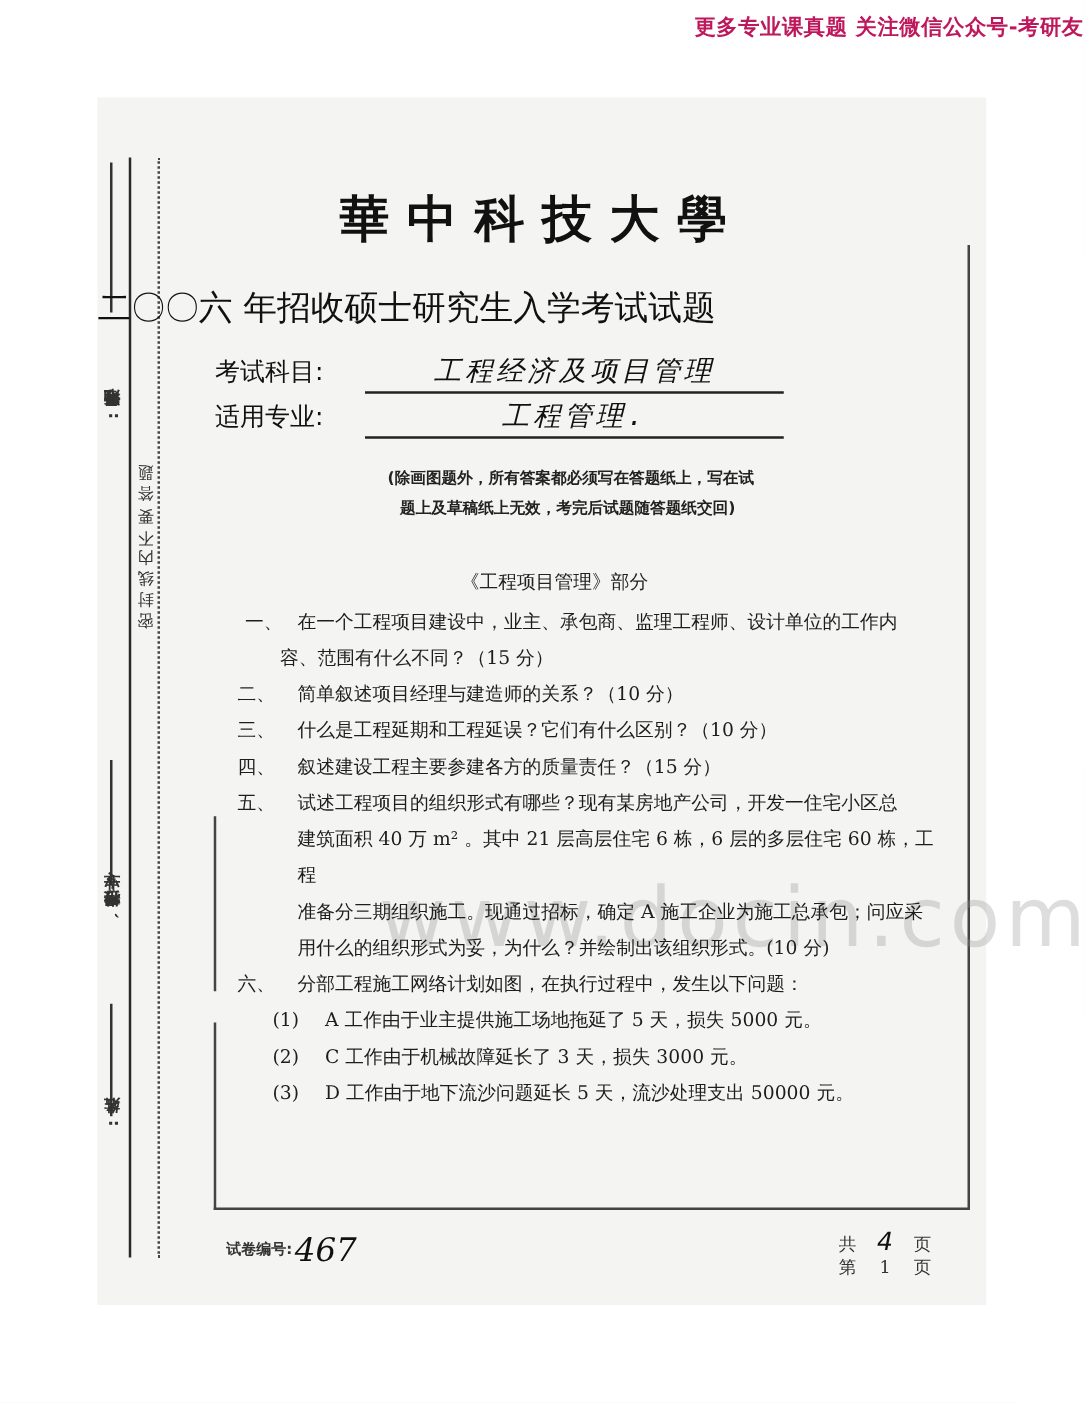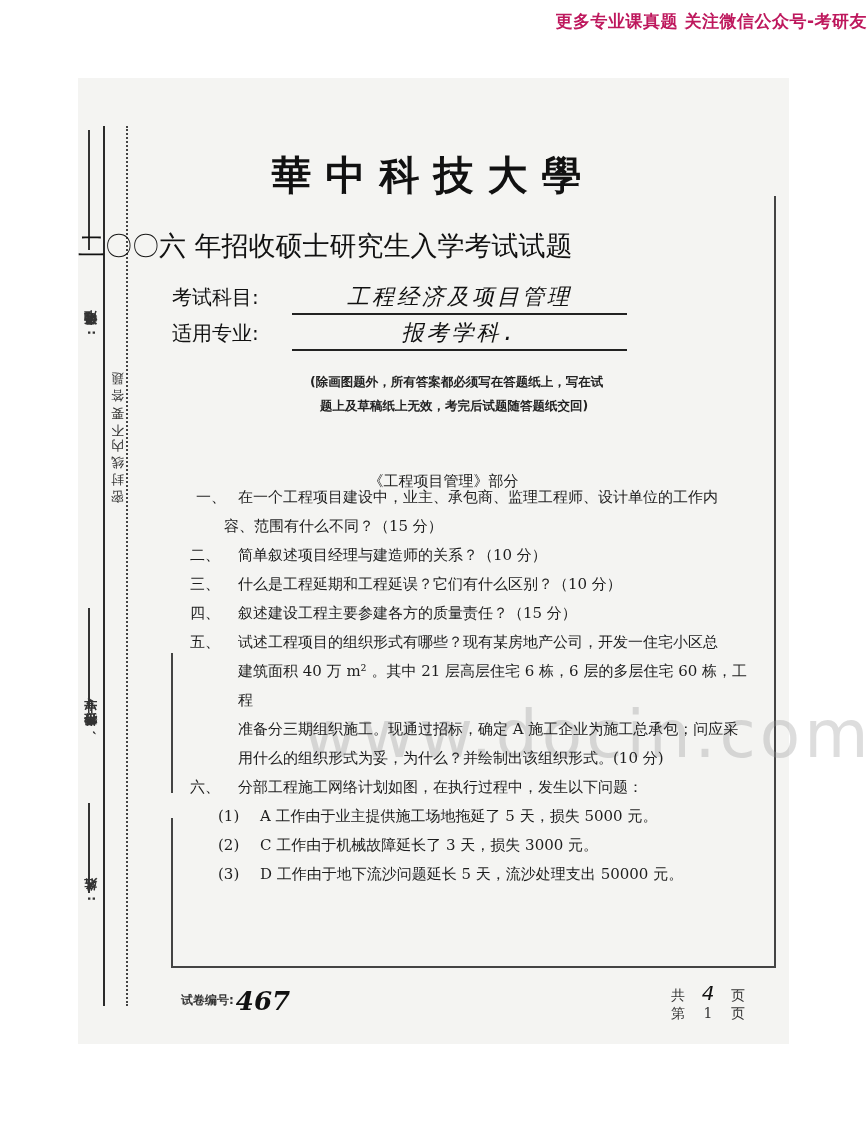--- a/index.html
+++ b/index.html
@@ -50,33 +50,33 @@
     display: inline-block; width: 335px; border-bottom: 2px solid #222; text-align: center;
     font-family: Liberation Mono, monospace; font-style: italic; font-size: 22px; letter-spacing: 3px; padding-bottom: 1px;
   }
   .notice {
     position: absolute; left: 212px; top: 292px; width: 310px;
     font-family: "DejaVu Sans", "Liberation Sans", sans-serif; font-weight: bold; font-size: 12.5px; line-height: 24px; color: #222; margin-left: 20px;
   }
   .notice .l2 { padding-left: 10px; }
   .section {
     position: absolute; left: 0; top: 378px; width: 711px; text-align: center; padding-left: 20px; box-sizing: border-box;
-    font-size: 15px; color: #222; margin-top: 16px;
+    font-size: 15px; color: #222;
   }
   .qs { position: absolute; left: 112px; top: 405px; width: 570px; font-size: 15px; color: #1d1d1d; line-height: 29px; }
   .q { position: relative; padding-left: 48px; }
   .q .num { position: absolute; left: 0; top: 0; }
   .q.first .num { left: 6px; }
   .q .body { display: block; }
   .sub { padding-left: 28px; }
   .sub .snum { display: inline-block; width: 42px; }
   .footer-id {
     position: absolute; left: 103px; top: 908px; font-family: "DejaVu Sans", "Liberation Sans", sans-serif; font-weight: bold; font-size: 12px; color: #333;
   }
-  .footer-id .hand { font-family: "DejaVu Serif", serif; font-style: italic; font-weight: bold; font-size: 26px; color: #111; vertical-align: -6px; margin-left: 2px; }
+  .footer-id .hand { font-family: "DejaVu Serif", serif; font-style: italic; font-weight: normal; font-size: 26px; color: #111; vertical-align: -6px; margin-left: 2px; }
   .pages {
     position: absolute; left: 590px; top: 906px; font-size: 14px; color: #333; line-height: 18px;
   }
   .pages .row span { display: inline-block; text-align: center; }
   .pages .k { width: 20px; }
   .pages .n { width: 40px; }
   .pages .hand { font-family: "DejaVu Sans", sans-serif; font-style: italic; font-size: 20px; color: #111; }
   .watermark {
     position: absolute; left: 225px; top: 618px; font-family: "DejaVu Sans", "Liberation Sans", sans-serif;
     font-size: 66px; color: rgba(150,150,150,0.32); letter-spacing: 4px;
@@ -105,21 +105,21 @@
   <div class="frame-left-1"></div>
   <div class="frame-left-2"></div>
 
   <div class="univ">華中科技大學</div>
   <div class="exam-title">二〇〇六 年招收硕士研究生入学考试试题</div>
 
   <div class="field" style="top:204px;">
     <span class="lab">考试科目:</span><span class="val">工程经济及项目管理</span>
   </div>
   <div class="field" style="top:240px;">
-    <span class="lab">适用专业:</span><span class="val">报考学科.</span>
+    <span class="lab">适用专业:</span><span class="val">工程管理.</span>
   </div>
 
   <div class="notice">
     <div>(除画图题外，所有答案都必须写在答题纸上，写在试</div>
     <div class="l2">题上及草稿纸上无效，考完后试题随答题纸交回)</div>
   </div>
 
   <div class="section">《工程项目管理》部分</div>
 
   <div class="watermark">www.docin.com</div>

